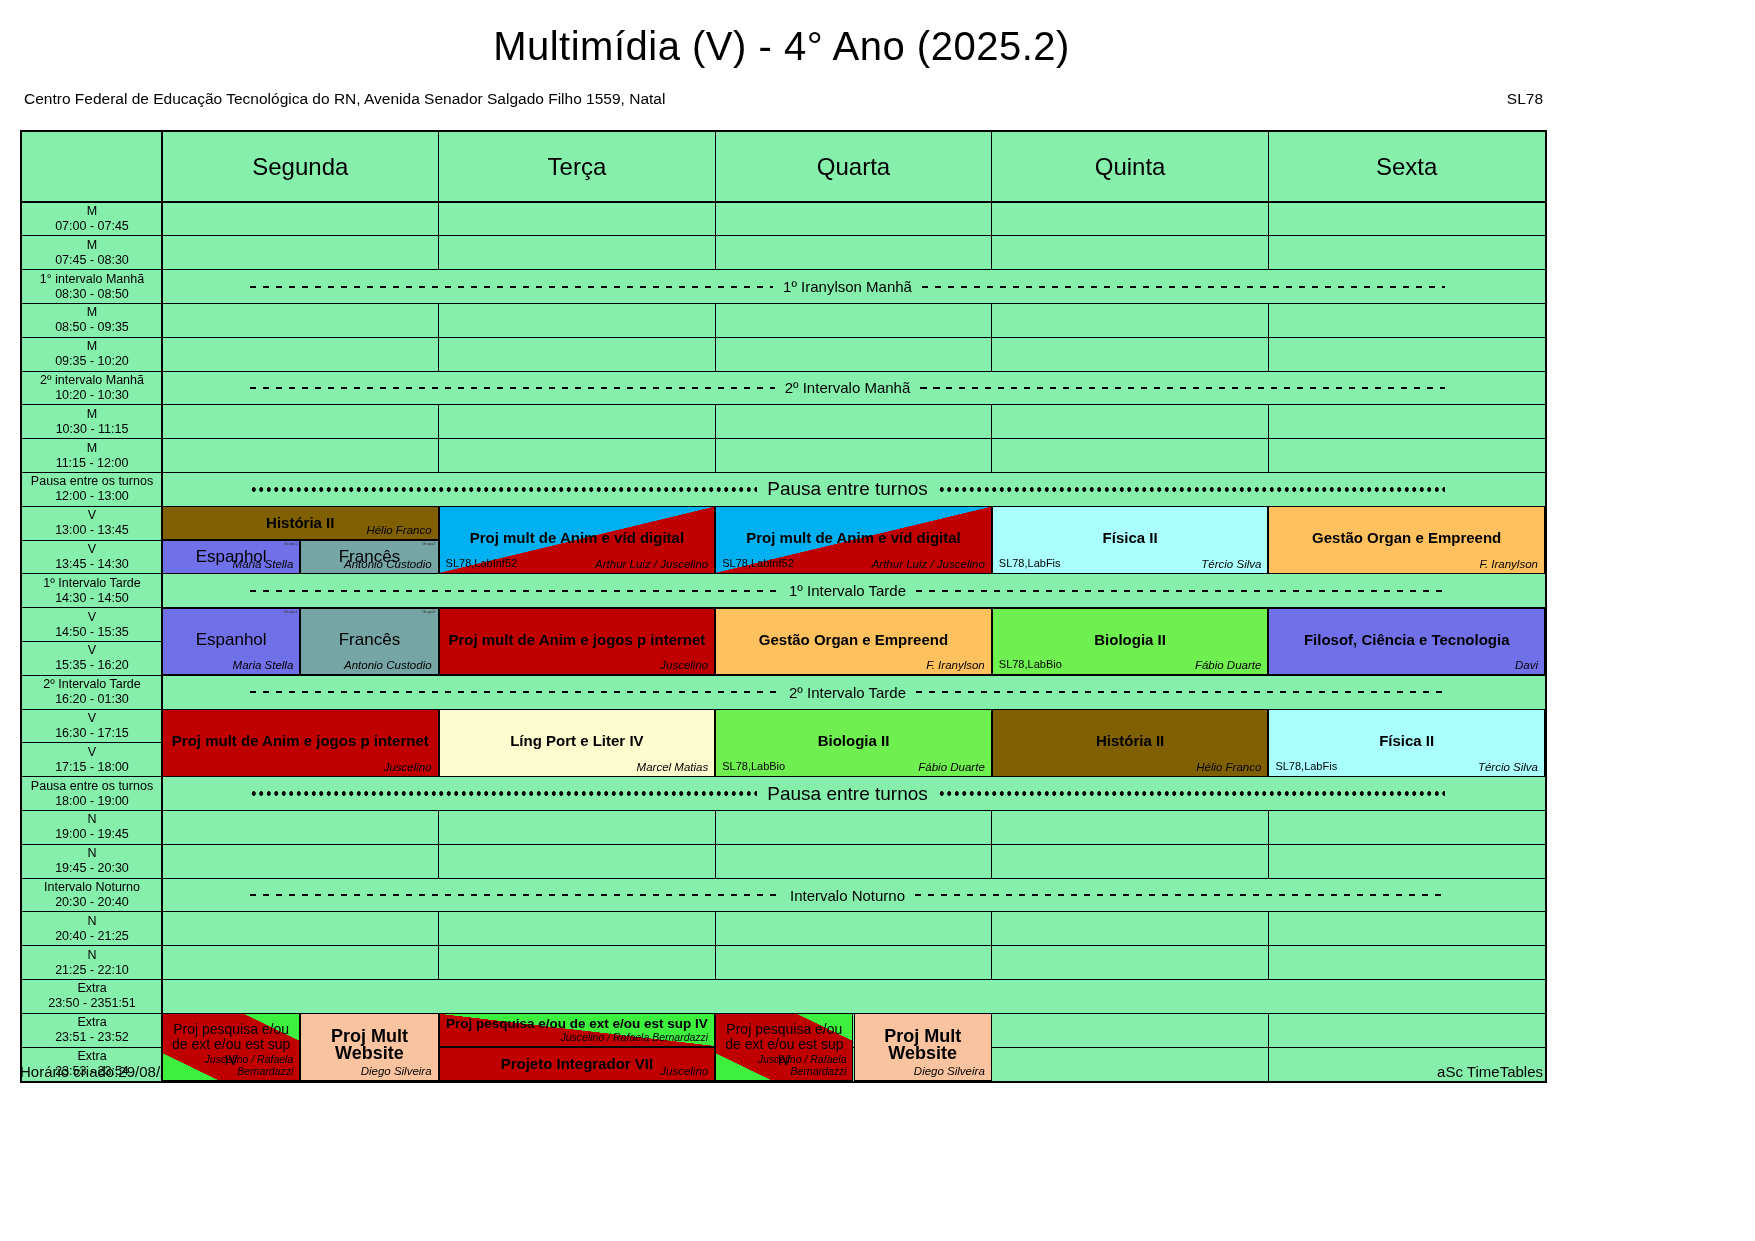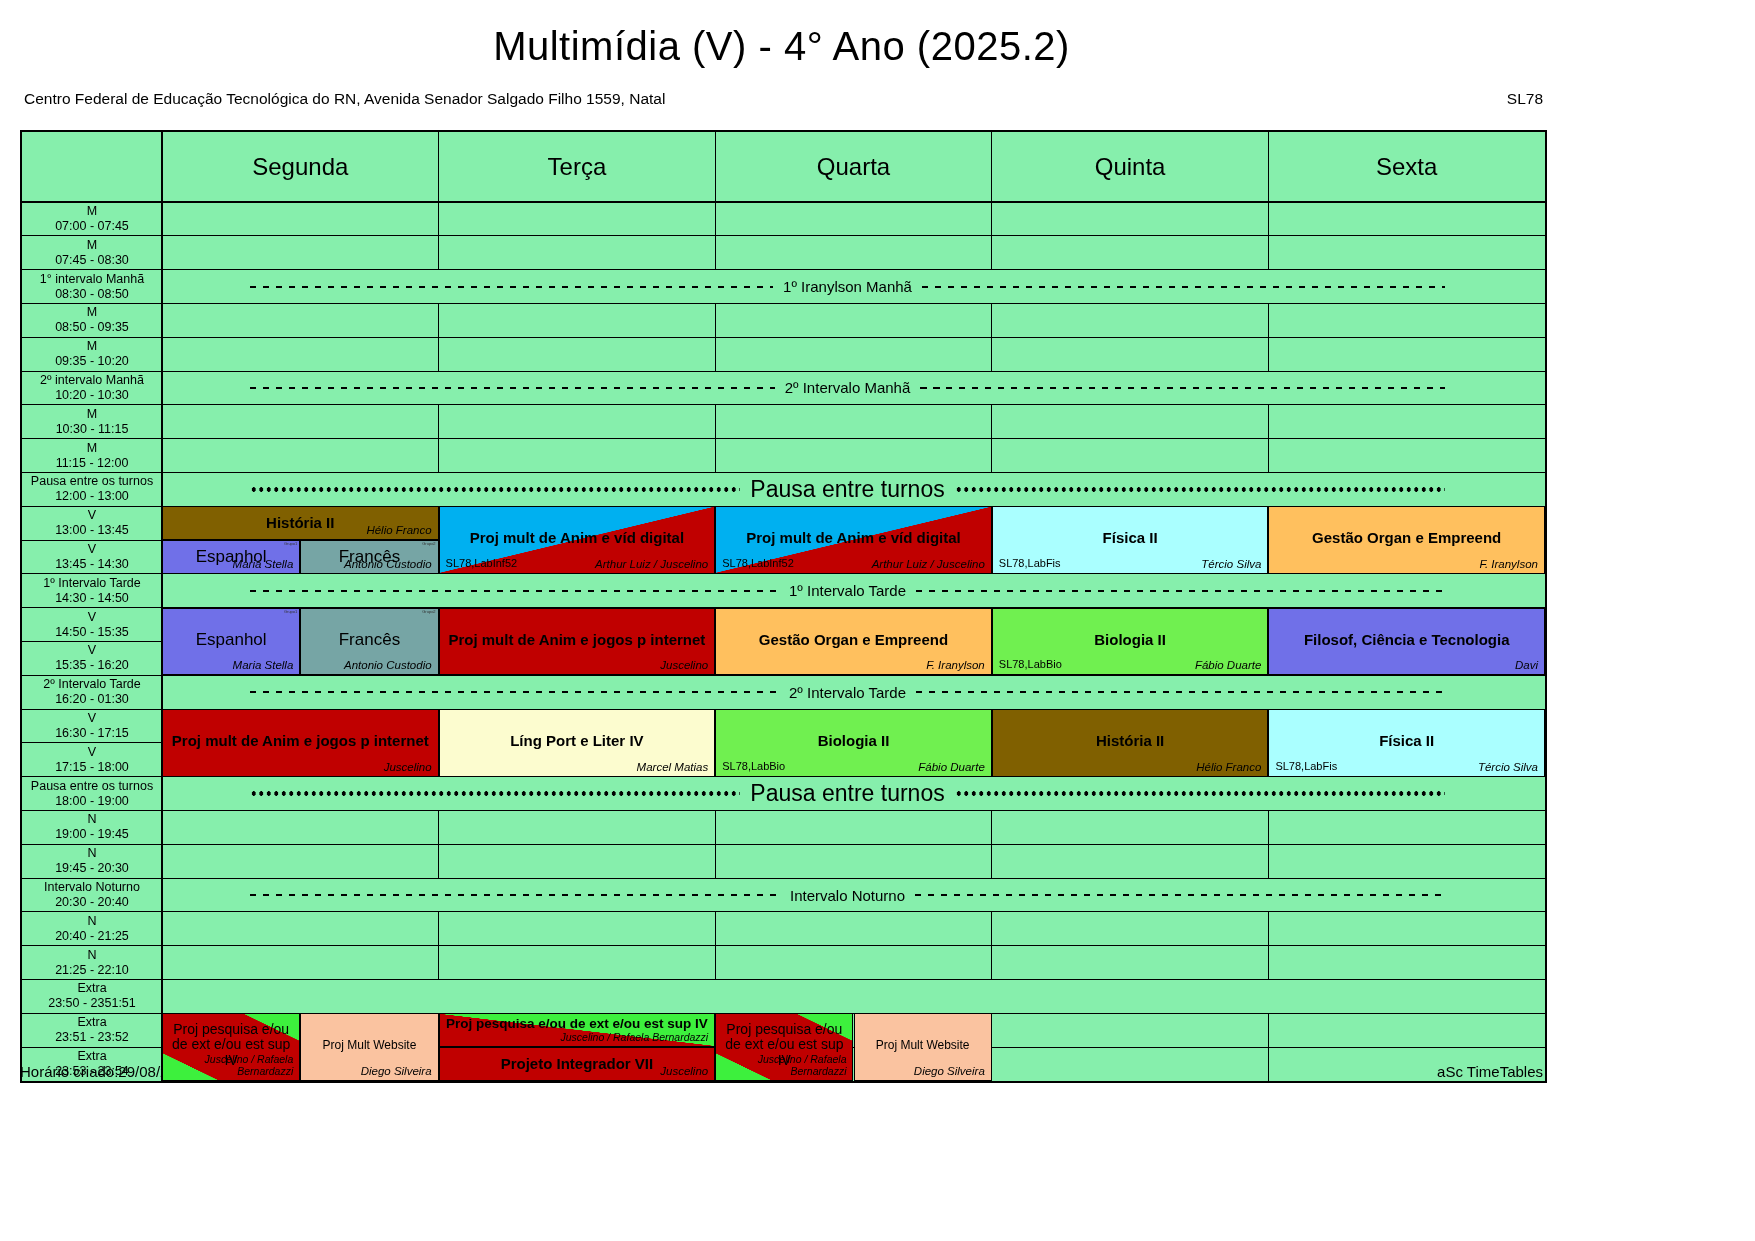--- a/index.html
+++ b/index.html
@@ -12,33 +12,33 @@
   #foot-right{position:absolute;left:20px;top:1063px;width:1523px;text-align:right;font-size:15px;}
   #tt{position:absolute;left:20px;top:112px;width:1523px;height:949px;border:2px solid #000;box-sizing:content-box;background:#86efac;margin-top:18px;}
   .hline,.vline{position:absolute;background:#000;z-index:1;}
   .day-h{position:absolute;display:flex;align-items:center;justify-content:center;font-size:24px;z-index:2;}
   .trow{position:absolute;display:flex;flex-direction:column;align-items:center;justify-content:center;font-size:12.5px;line-height:15px;text-align:center;z-index:2;}
   .ivl{position:absolute;display:flex;align-items:center;z-index:2;padding-left:88px;padding-right:100px;box-sizing:border-box;}
   .ivl .seg{flex:1;align-self:center;}
   .ivl.dashed .seg{height:2px;background:repeating-linear-gradient(90deg,#000 0 6.5px,transparent 6.5px 13px);}
   .ivl.dotted .seg{height:5px;background-image:radial-gradient(circle 2.2px at center,#000 98%,transparent 100%);background-size:7.5px 5px;background-repeat:repeat-x;background-position:left center;}
   .ivl .txt{margin:0 10px;white-space:nowrap;font-size:15px;}
-  .ivl.dotted .txt{font-size:23px;}
+  .ivl.dotted .txt{font-size:19px;}
   .banner{position:absolute;display:flex;align-items:center;justify-content:center;font-size:21.5px;z-index:2;}
   .lesson{position:absolute;border:1px solid #000;box-sizing:border-box;z-index:3;overflow:hidden;}
   .lesson .sub{position:absolute;left:3px;right:3px;top:46%;transform:translateY(-50%);text-align:center;font-weight:bold;font-size:15px;line-height:17px;}
   .lesson .tea{position:absolute;right:6px;bottom:3px;font-style:italic;font-size:11.5px;white-space:nowrap;}
   .lesson .room{position:absolute;left:6px;bottom:4px;font-size:11px;white-space:nowrap;}
   .lesson .corner{position:absolute;top:1px;right:2px;font-size:4px;color:#333;line-height:4px;}
   .lesson.v-lang .sub{font-weight:normal;font-size:17px;}
   .lesson.v-small .sub{font-weight:normal;font-size:14px;line-height:15.5px;}
   .lesson.v-small .tea{font-size:10.5px;white-space:normal;text-align:right;left:30%;}
   .lesson.v-smallbold .sub{font-size:13.5px;line-height:15px;top:2px;transform:none;}
   .lesson.v-smallbold .tea{font-size:10.5px;bottom:auto;top:17px;}
-  .lesson.v-website .sub{font-weight:normal;font-size:12px;}
+  .lesson.v-website .sub{font-weight:bold;font-size:18px;}
 </style>
 </head>
 <body>
 
 <div id="page">
   <div id="title">Multimídia (V) - 4° Ano (2025.2)</div>
   <div id="sub-left">Centro Federal de Educação Tecnológica do RN, Avenida Senador Salgado Filho 1559, Natal</div>
   <div id="sub-right">SL78</div>
   <div id="tt">
       <div class="hline" style="left: 0px; top: 69px; width: 1523px; height: 2px;"></div>

